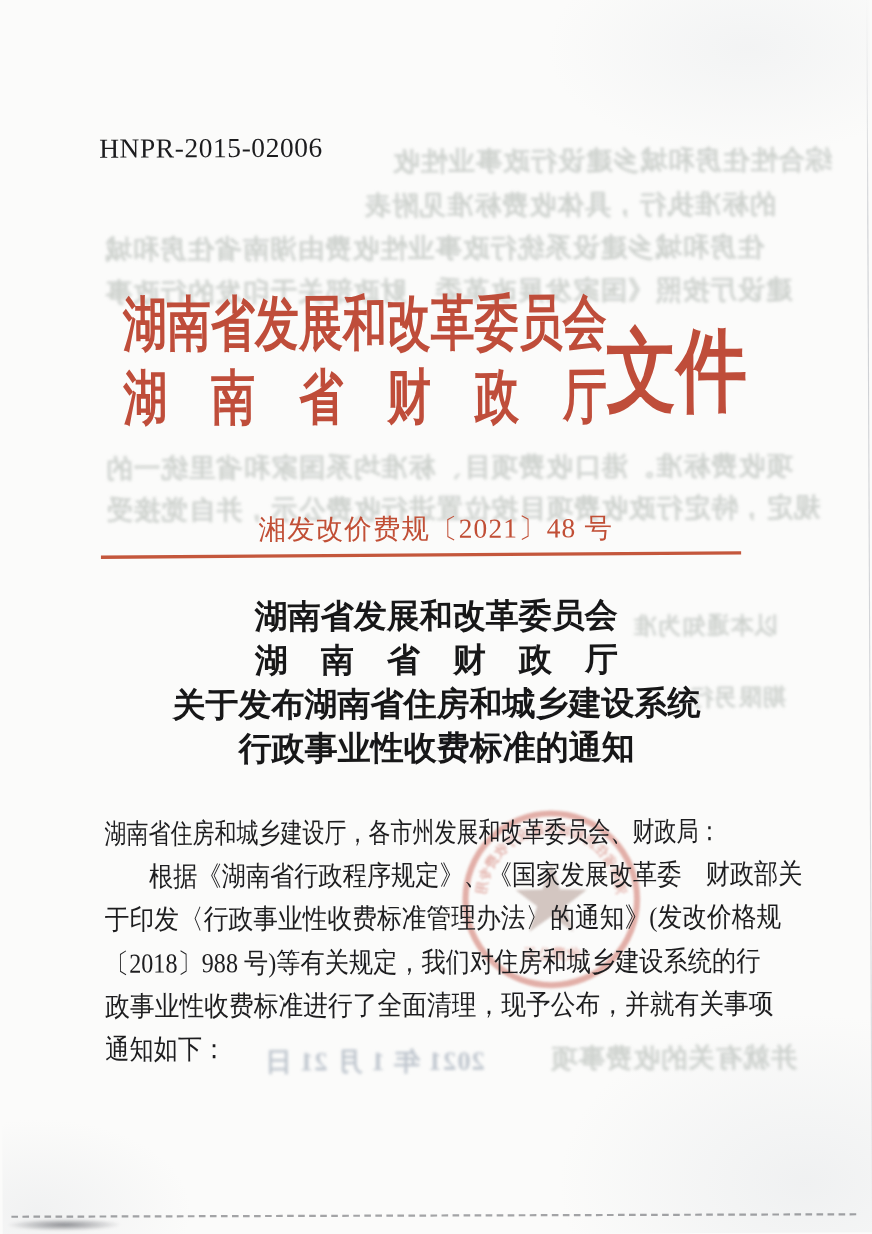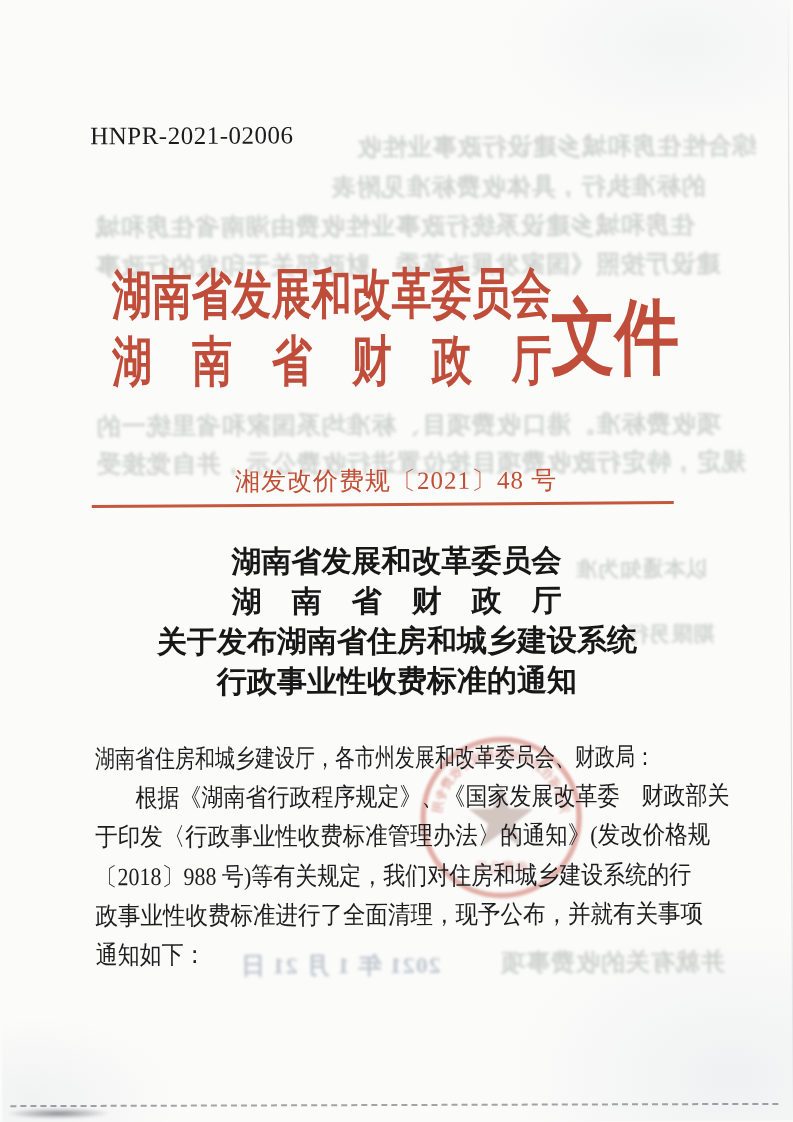--- a/index.html
+++ b/index.html
@@ -129,21 +129,21 @@
       <polygon points="86,54 94,77 118.3,77.5 98.9,92.2 106,115.5 86,101.6 66,115.5 73.1,92.2 53.7,77.5 78,77" fill="rgba(152,122,110,0.48)"></polygon>
       <defs>
         <path id="sealArc" d="M 26 86 A 60 60 0 1 1 146 86" fill="none"></path>
       </defs>
       <text font-size="12" fill="rgba(193,73,58,0.45)" font-weight="bold">
         <textPath href="#sealArc" startOffset="4">湖南省住房和城乡建设厅收费专用章</textPath>
       </text>
       <text x="86" y="140" text-anchor="middle" font-size="13" fill="rgba(193,73,58,0.40)" font-weight="bold">收费公示</text>
     </svg>
 
-    <div class="doc-code">HNPR-2021-02006</div>
+    <div class="doc-code">HNPR-2015-02006</div>
 
     <div class="red-block">
       <div class="red-l1">湖南省发展和改革委员会</div>
       <div class="red-l2">湖　南　省　财　政　厅</div>
     </div>
     <div class="red-suffix">文件</div>
 
     <div class="doc-number">湘发改价费规〔2021〕48 号</div>
 
     <div class="red-rule"></div>

